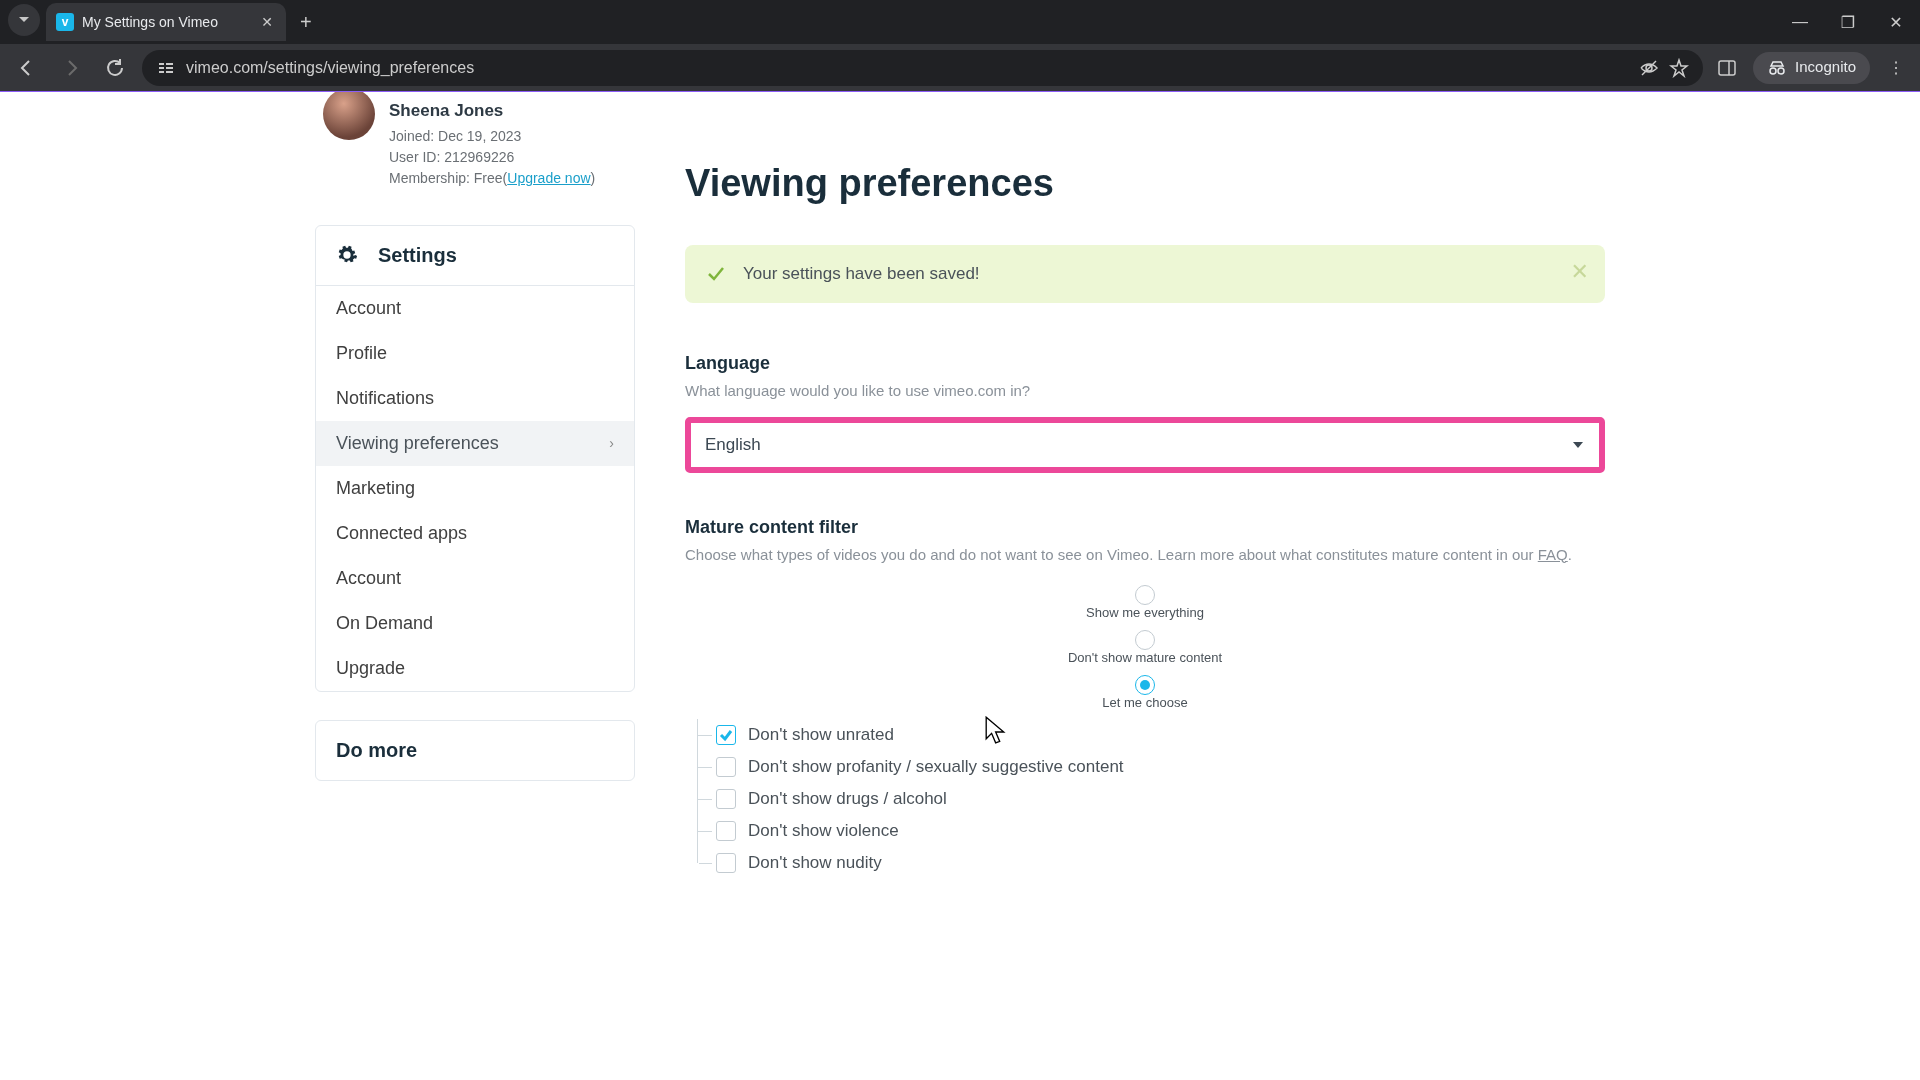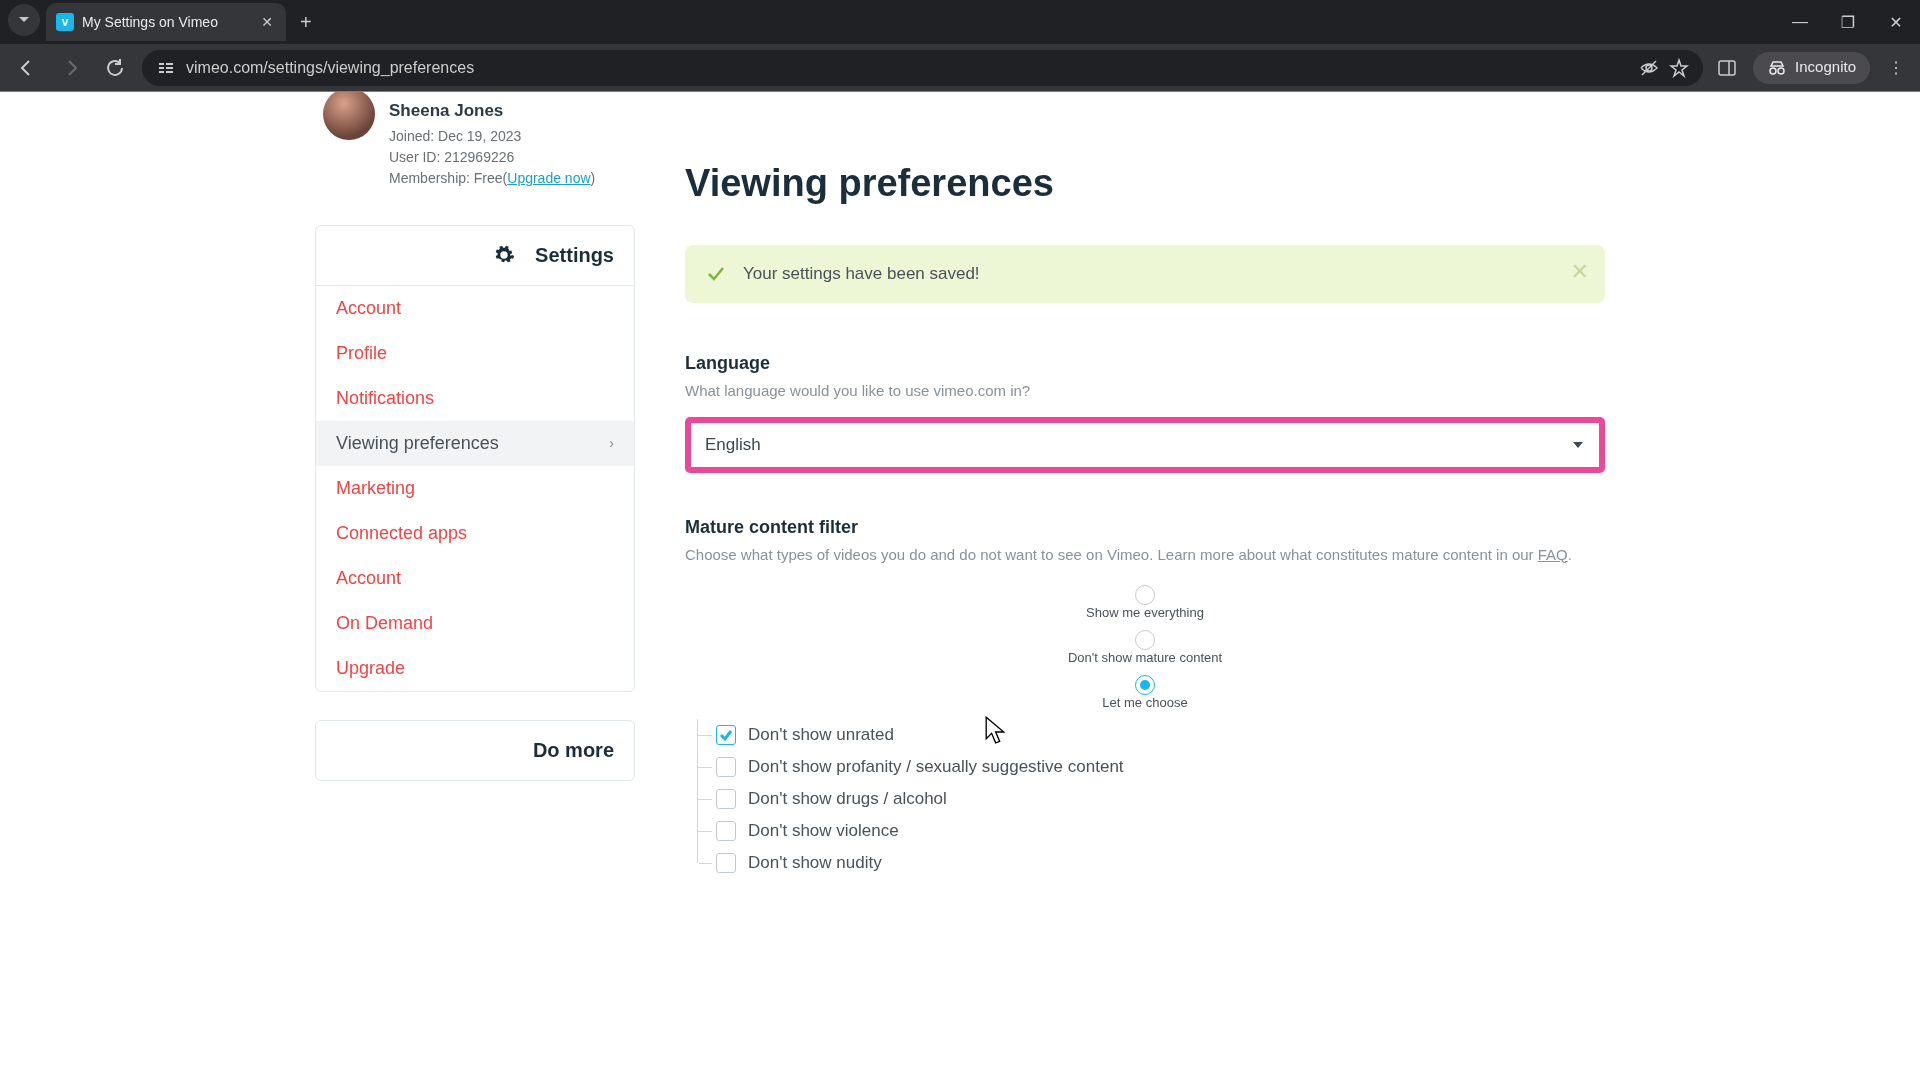--- a/index.html
+++ b/index.html
@@ -34,25 +34,25 @@
 
 
 .left-col { width: 320px; flex-shrink: 0; padding-top: 6px; }
 .profile { display: flex; gap: 14px; margin-bottom: 36px; padding-left: 8px; }
 .avatar { width: 52px; height: 52px; border-radius: 50%; background: radial-gradient(circle at 40% 30%, #d9a18a 0%, #6b4338 70%); flex-shrink: 0; margin-top: -10px; }
 .profile-info { font-size: 14px; color: #6a6f74; line-height: 1.5; }
 .profile-name { font-weight: 700; color: #2e3a44; font-size: 17px; margin-bottom: 2px; }
 .upgrade-link { color: #1a9fca; }
 
 .card { border: 1px solid #e3e8ed; border-radius: 6px; margin-bottom: 28px; background: #fff; }
-.card-header { padding: 18px 20px; display: flex; align-items: center; gap: 20px; border-bottom: 1px solid #e3e8ed; justify-content: flex-end; }
+.card-header { padding: 18px 20px; display: flex; align-items: center; gap: 20px; border-bottom: 1px solid #e3e8ed; }
 .card-header svg { fill: #1a2e3b; }
 .card-title { font-size: 20px; font-weight: 700; color: #1a2e3b; }
 .settings-nav { list-style: none; }
-.settings-nav li { padding: 12px 20px; font-size: 18px; color: #ef4444; cursor: pointer; display: flex; align-items: center; justify-content: space-between; }
+.settings-nav li { padding: 12px 20px; font-size: 18px; color: #404040; cursor: pointer; display: flex; align-items: center; justify-content: space-between; }
 .settings-nav li.active { background: #f1f3f5; color: #4a5259; }
 .settings-nav li .chev { color: #888; font-size: 14px; }
 
 
 .main { flex: 1; padding-top: 20px; }
 .page-title { font-size: 38px; font-weight: 700; color: #1a2e3b; margin: 50px 0 40px; }
 .banner { background: #edf7d5; border-radius: 8px; padding: 18px 20px; display: flex; align-items: center; gap: 16px; margin-bottom: 50px; position: relative; }
 .banner svg.check { stroke: #7fb53b; fill: none; stroke-width: 2.5; }
 .banner-text { color: #4a5259; font-size: 17px; }
 .banner .close-x { position: absolute; right: 16px; top: 14px; color: #c7d89a; font-size: 22px; cursor: pointer; }

